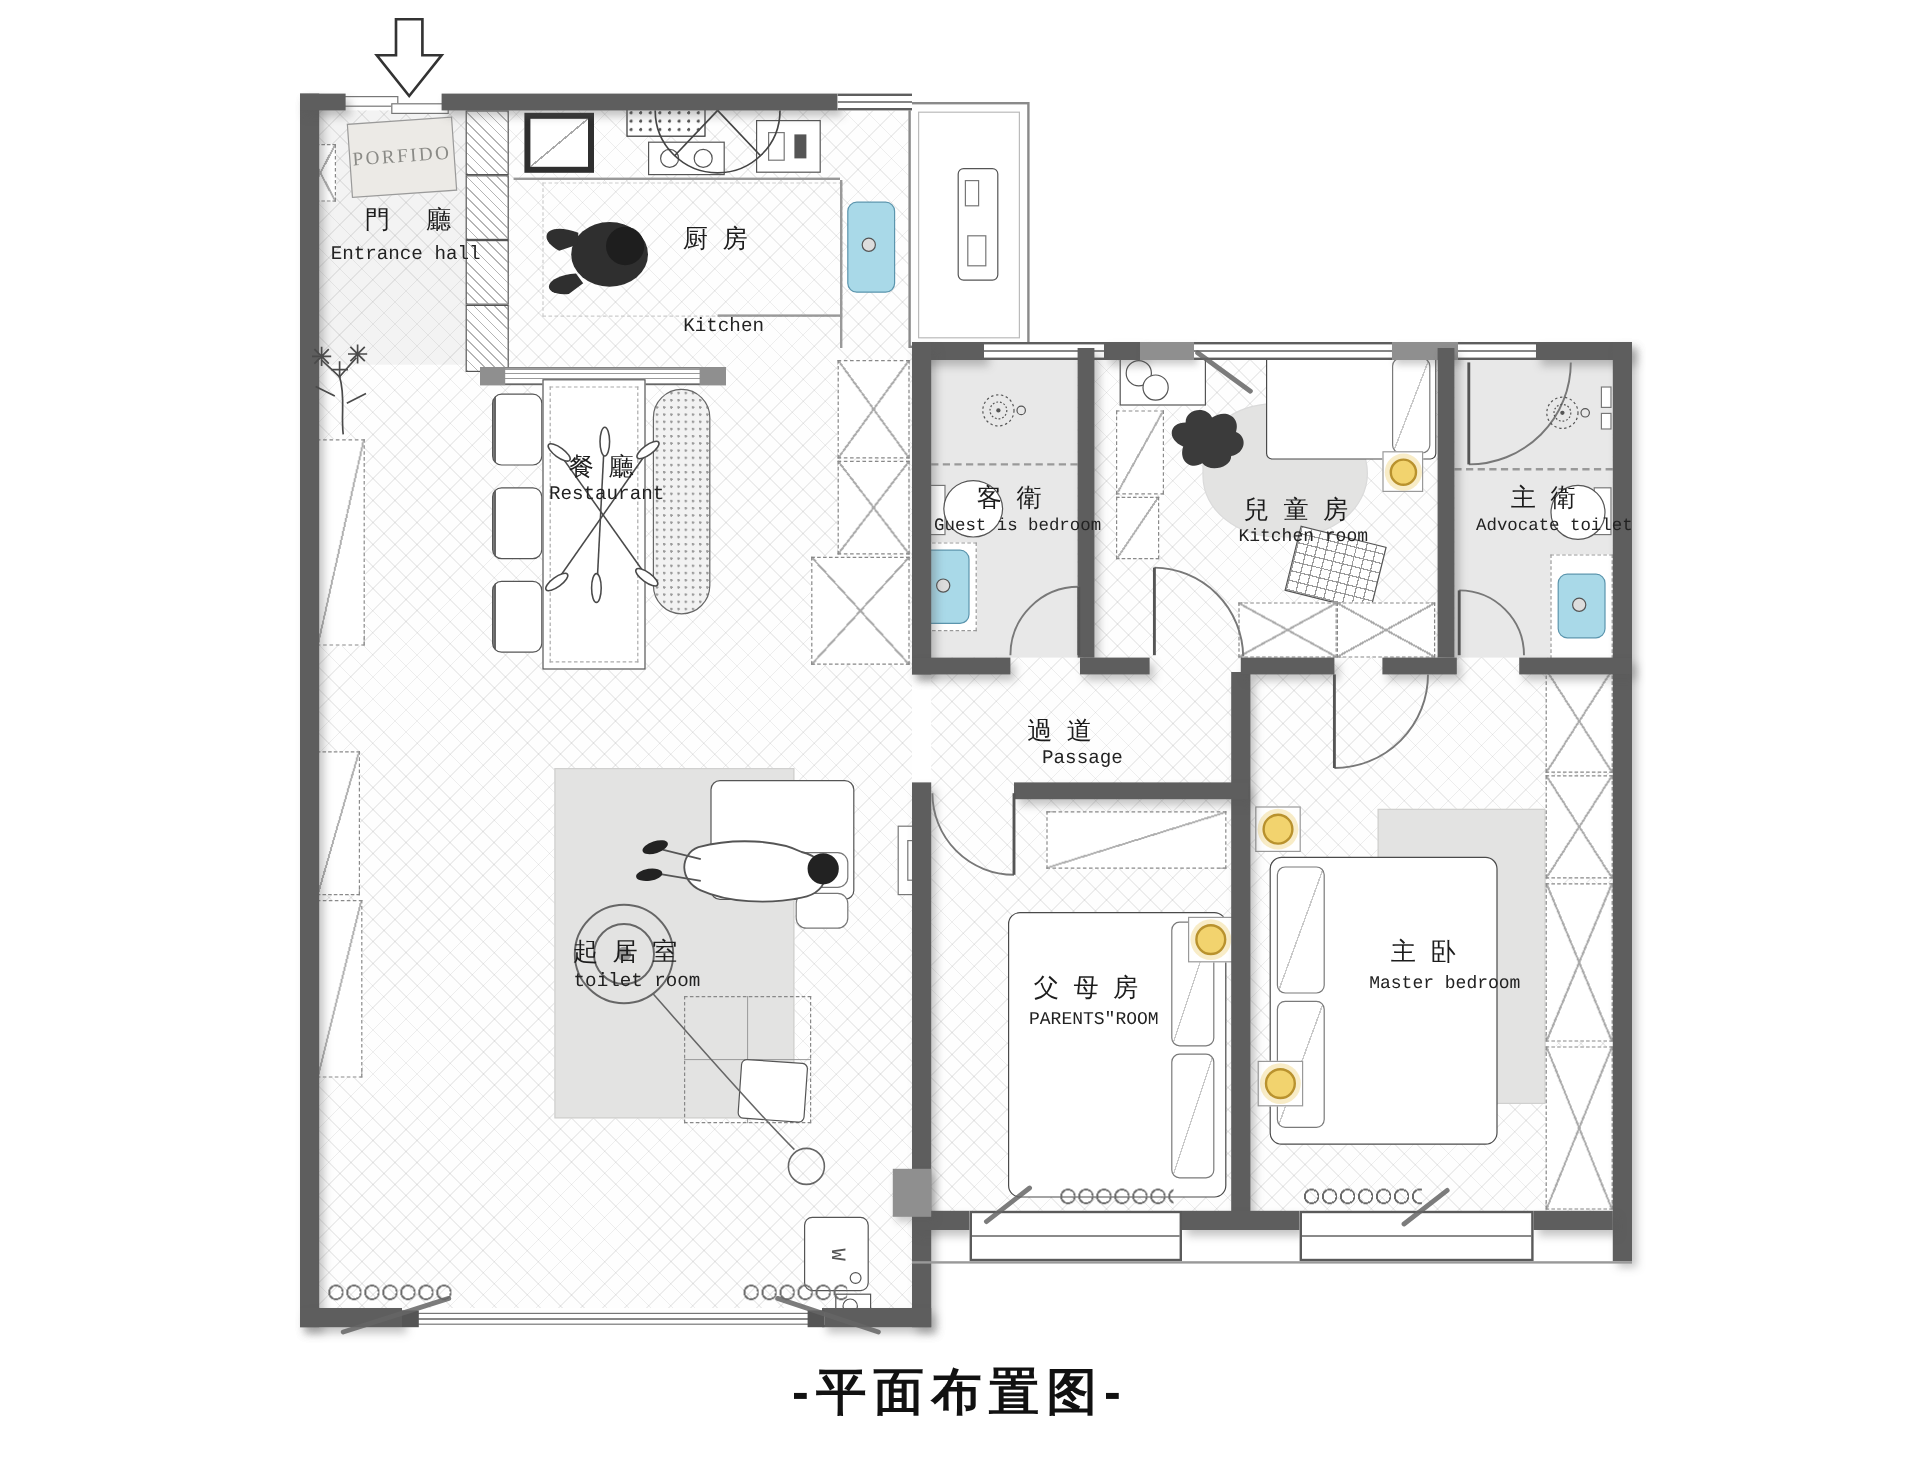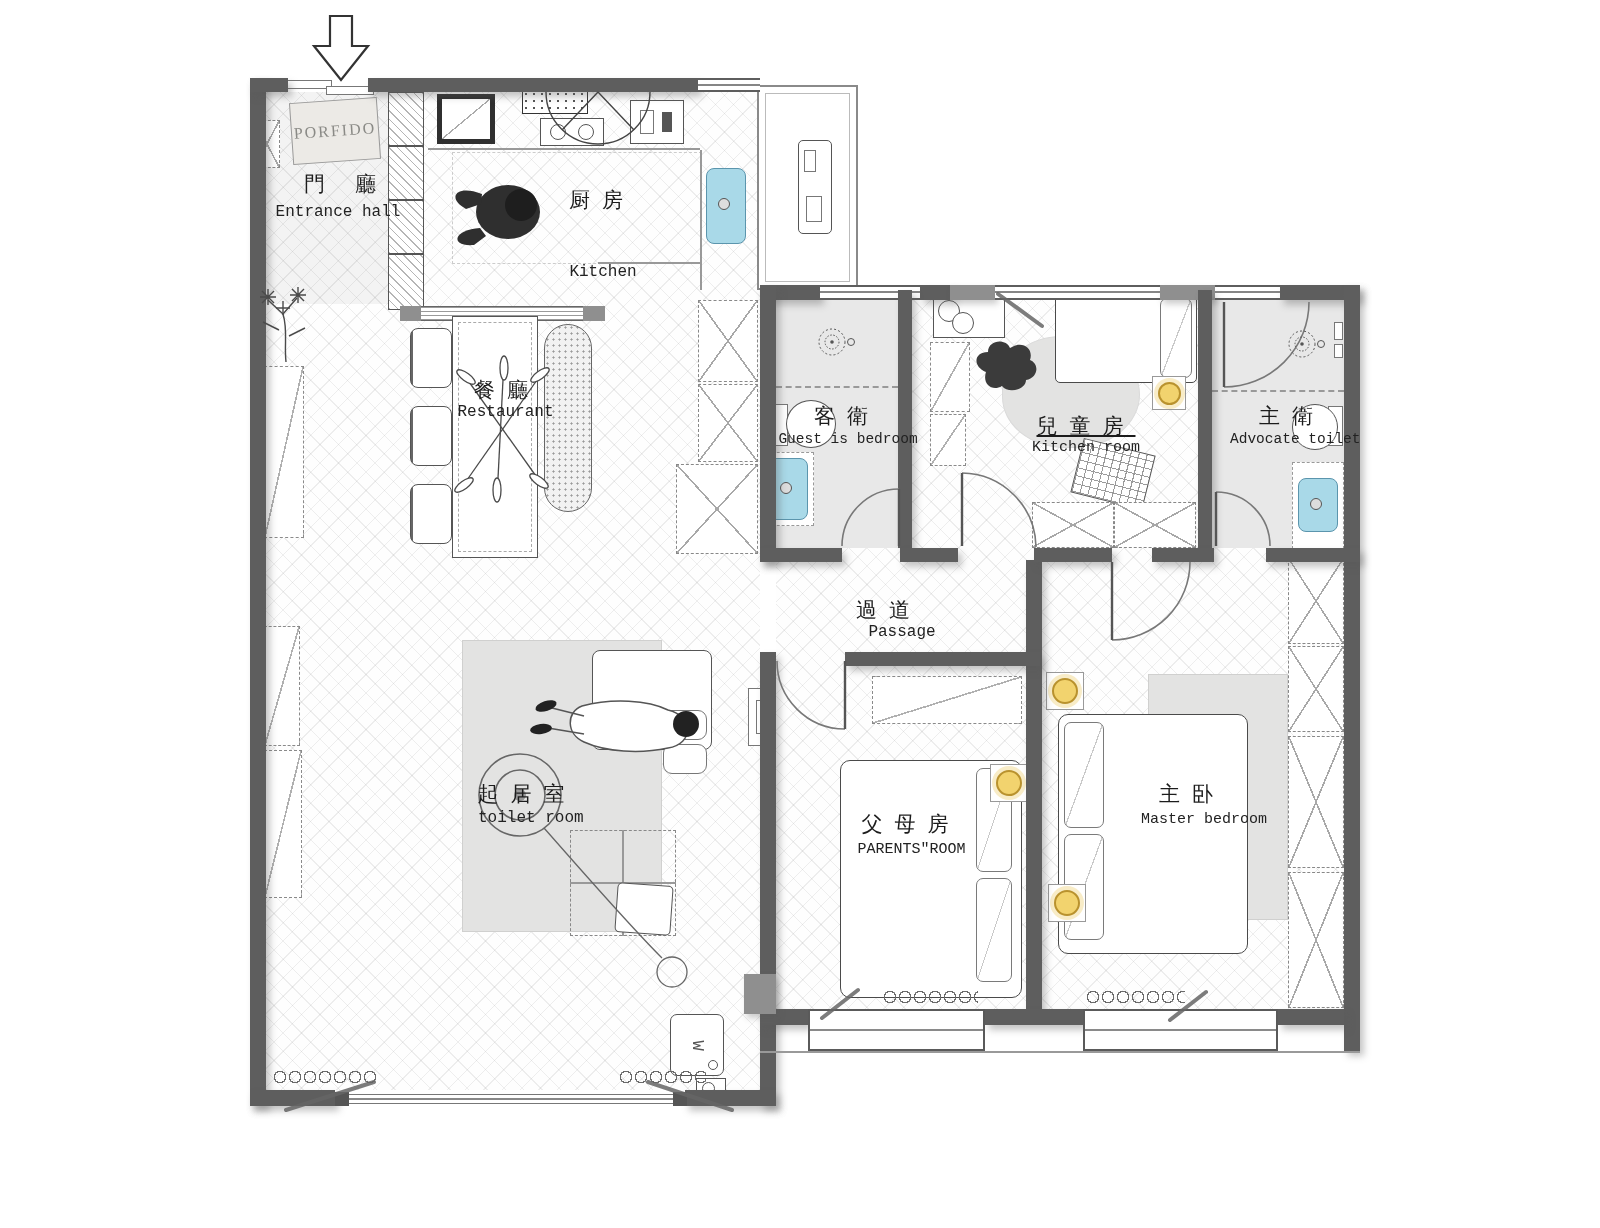--- a/index.html
+++ b/index.html
@@ -343,32 +343,33 @@
 
   <div class="abs lab cn" style="left:552px;top:188px;width:100px;">厨房</div>
   <div class="abs lab en" style="left:558px;top:220px;width:90px;margin-top:44px;">Kitchen</div>
 
   <div class="abs lab cn" style="left:462px;top:378px;width:90px;">餐廳</div>
   <div class="abs lab en" style="left:448px;top:404px;width:115px;">Restaurant</div>
 
   <div class="abs lab cn" style="left:792px;top:404px;width:110px;">客衛</div>
   <div class="abs lab en" style="left:778px;top:432px;width:140px;font-size:14.5px;">Guest is bedroom</div>
 
-  <div class="abs lab cn" style="left:1026px;top:414px;width:120px;text-decoration:underline;">兒童房</div>
+  <div class="abs lab cn" style="left:1026px;top:414px;width:120px;">兒童房</div>
   <div class="abs lab en" style="left:1026px;top:440px;width:120px;font-size:15px;">Kitchen room</div>
 
   <div class="abs lab cn" style="left:1242px;top:404px;width:100px;">主衛</div>
   <div class="abs lab en" style="left:1230px;top:432px;width:122px;font-size:14.5px;">Advocate toilet</div>
 
   <div class="abs lab cn" style="left:844px;top:598px;width:90px;">過道</div>
   <div class="abs lab en" style="left:864px;top:624px;width:76px;">Passage</div>
 
   <div class="abs lab cn" style="left:472px;top:782px;width:110px;">起居室</div>
   <div class="abs lab en" style="left:478px;top:810px;width:98px;">toilet room</div>
 
   <div class="abs lab cn" style="left:856px;top:812px;width:110px;">父母房</div>
   <div class="abs lab en" style="left:844px;top:842px;width:135px;font-size:15px;">PARENTS"ROOM</div>
 
   <div class="abs lab cn" style="left:1142px;top:782px;width:100px;">主卧</div>
   <div class="abs lab en" style="left:1128px;top:812px;width:128px;font-size:15px;margin-left:12px;">Master bedroom</div>
 
+  <div class="abs" id="title" style="left:580px;top:1132px;width:440px;height:64px;">-平面布置图-</div>
 
 </div>
 
 </body></html>

